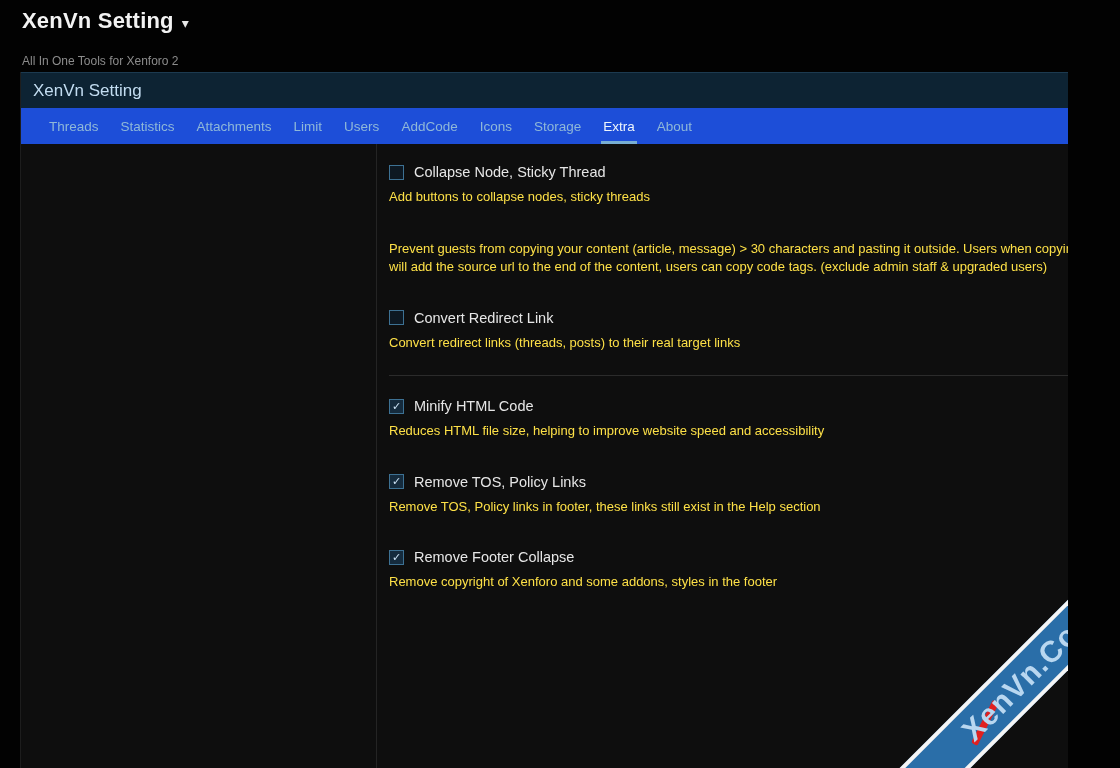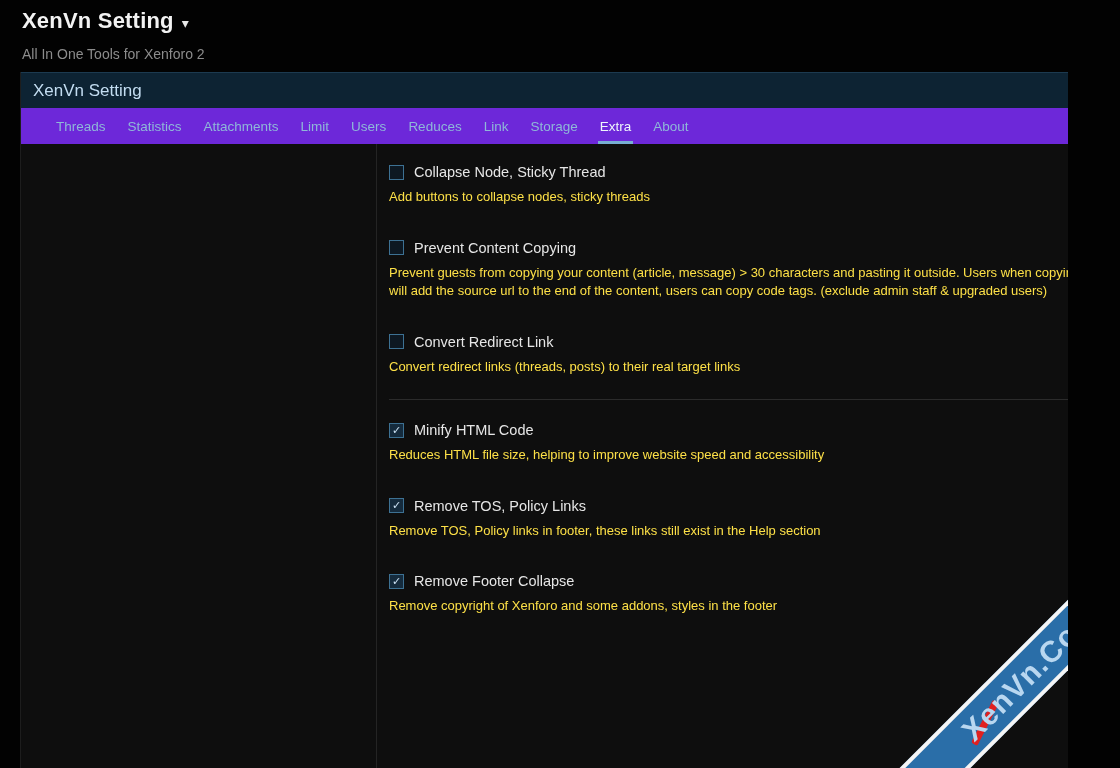--- a/index.html
+++ b/index.html
@@ -5,30 +5,30 @@
   * { margin:0; padding:0; box-sizing:border-box; }
   html,body { width:1120px; height:768px; background:#020202; overflow:hidden;
               font-family:"Liberation Sans", sans-serif; }
   .stage { position:relative; width:1068px; height:768px; overflow:hidden; }
 
   
   .page-header { position:absolute; left:22px; top:8px; }
   .page-title-row { display:flex; align-items:center; gap:8px; }
   .page-title { color:#f2f2f2; font-size:22px; font-weight:700; letter-spacing:.2px; }
   .caret { color:#e8e8e8; font-size:14px; margin-top:3px; }
-  .page-subtitle { color:#8c8c8c; font-size:14px; margin-top:12px; }
+  .page-subtitle { color:#8c8c8c; font-size:12px; margin-top:20px; }
 
   
   .panel { position:absolute; left:20px; top:72px; width:1080px; height:696px;
            background:#0e0e0e; border-left:1px solid #1d1d1d; border-right:1px solid #1d1d1d; }
   .panel-header { height:36px; background:#0d2333; border-top:1px solid #1c3a50;
                   display:flex; align-items:center; padding:0 12px; }
   .panel-header-title { color:#c3ddf1; font-size:17px; }
 
-  .tabbar { height:36px; background:#6d28d9; display:flex; align-items:stretch; padding-left:24px; }
+  .tabbar { height:36px; background:#1d4ed8; display:flex; align-items:stretch; padding-left:17px; }
   .tab { position:relative; display:flex; align-items:center; padding:0 11px;
          color:#8fb8d8; font-size:13.5px; cursor:pointer; text-decoration:none; }
   .tab.active { color:#eef5fb; }
   .tab.active::after { content:""; position:absolute; left:9px; right:9px; bottom:0;
                        height:3px; background:#78aed3; }
 
   
   .panel-body { display:flex; height:624px; }
   .left-pane { width:356px; border-right:1px solid #242424; }
   .options-pane { flex:1; padding:20px 10px 4px 12px; }
@@ -71,22 +71,22 @@
     <div class="panel-header">
       <span class="panel-header-title">XenVn Setting</span>
     </div>
 
     <div class="tabbar">
       <a class="tab">Threads</a>
       <a class="tab">Statistics</a>
       <a class="tab">Attachments</a>
       <a class="tab">Limit</a>
       <a class="tab">Users</a>
-      <a class="tab">Reduces</a>
-      <a class="tab">Link</a>
+      <a class="tab">AddCode</a>
+      <a class="tab">Icons</a>
       <a class="tab">Storage</a>
       <a class="tab active">Extra</a>
       <a class="tab">About</a>
     </div>
 
     <div class="panel-body">
       <div class="left-pane"></div>
 
       <div class="options-pane">
 
@@ -94,24 +94,20 @@
           <div class="option-head">
             <span class="checkbox"></span>
             <span class="option-label">Collapse Node, Sticky Thread</span>
           </div>
           <div class="option-desc">Add buttons to collapse nodes, sticky threads</div>
         </div>
 
 
 
         <div class="option-row">
-          <div class="option-head">
-            <span class="checkbox"></span>
-            <span class="option-label">Prevent Content Copying</span>
-          </div>
           <div class="option-desc">Prevent guests from copying your content (article, message) &gt; 30 characters and pasting it outside. Users when copying will add the source url to the end of the content, users can copy code tags. (exclude admin staff &amp; upgraded users)</div>
         </div>
 
         <div class="option-row">
           <div class="option-head">
             <span class="checkbox"></span>
             <span class="option-label">Convert Redirect Link</span>
           </div>
           <div class="option-desc">Convert redirect links (threads, posts) to their real target links</div>
         </div>

